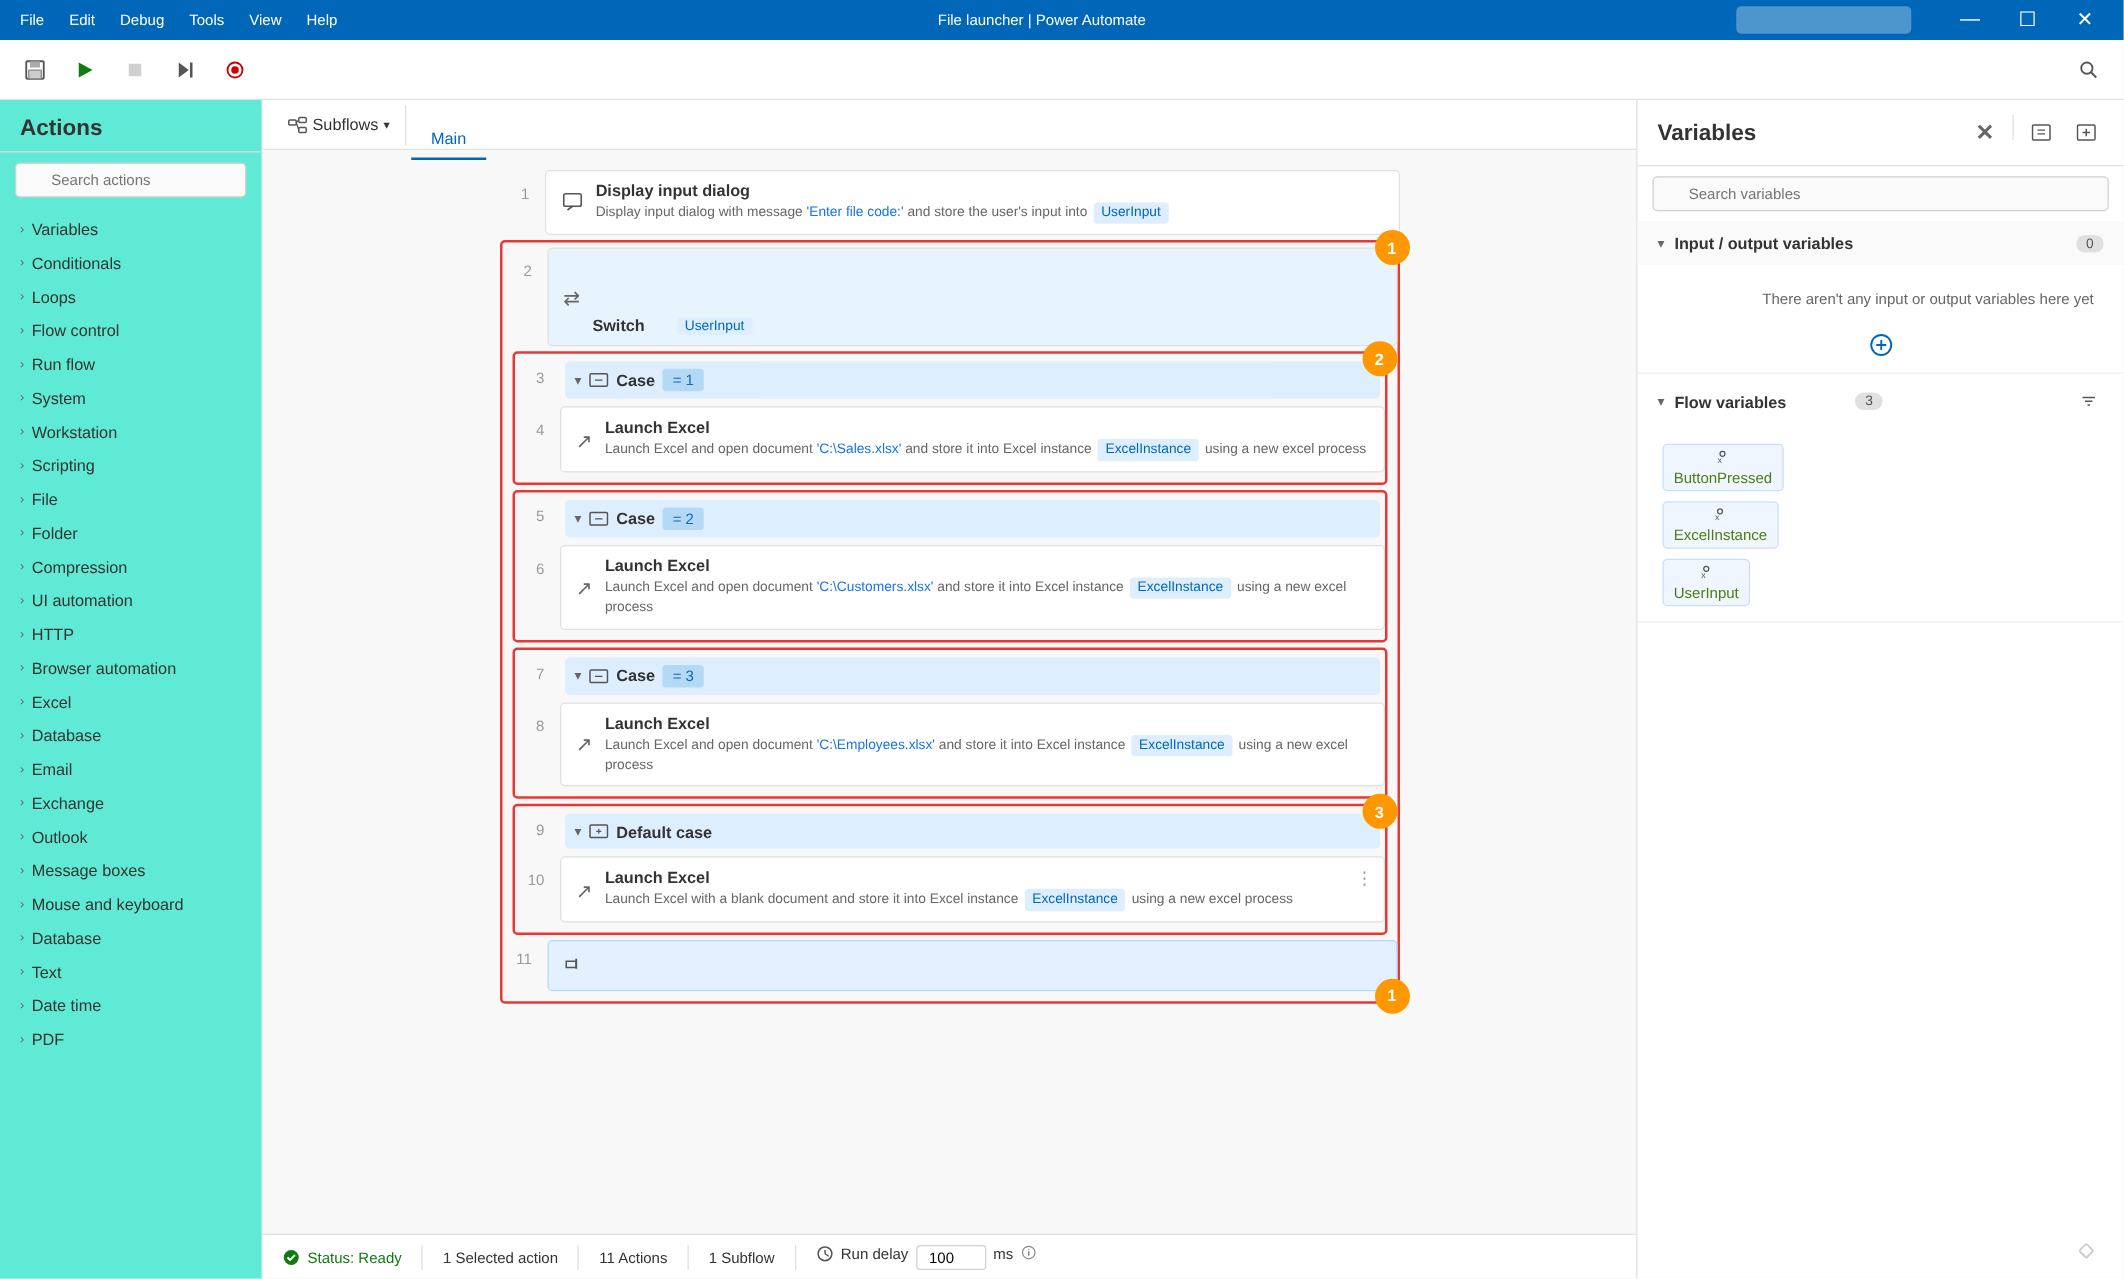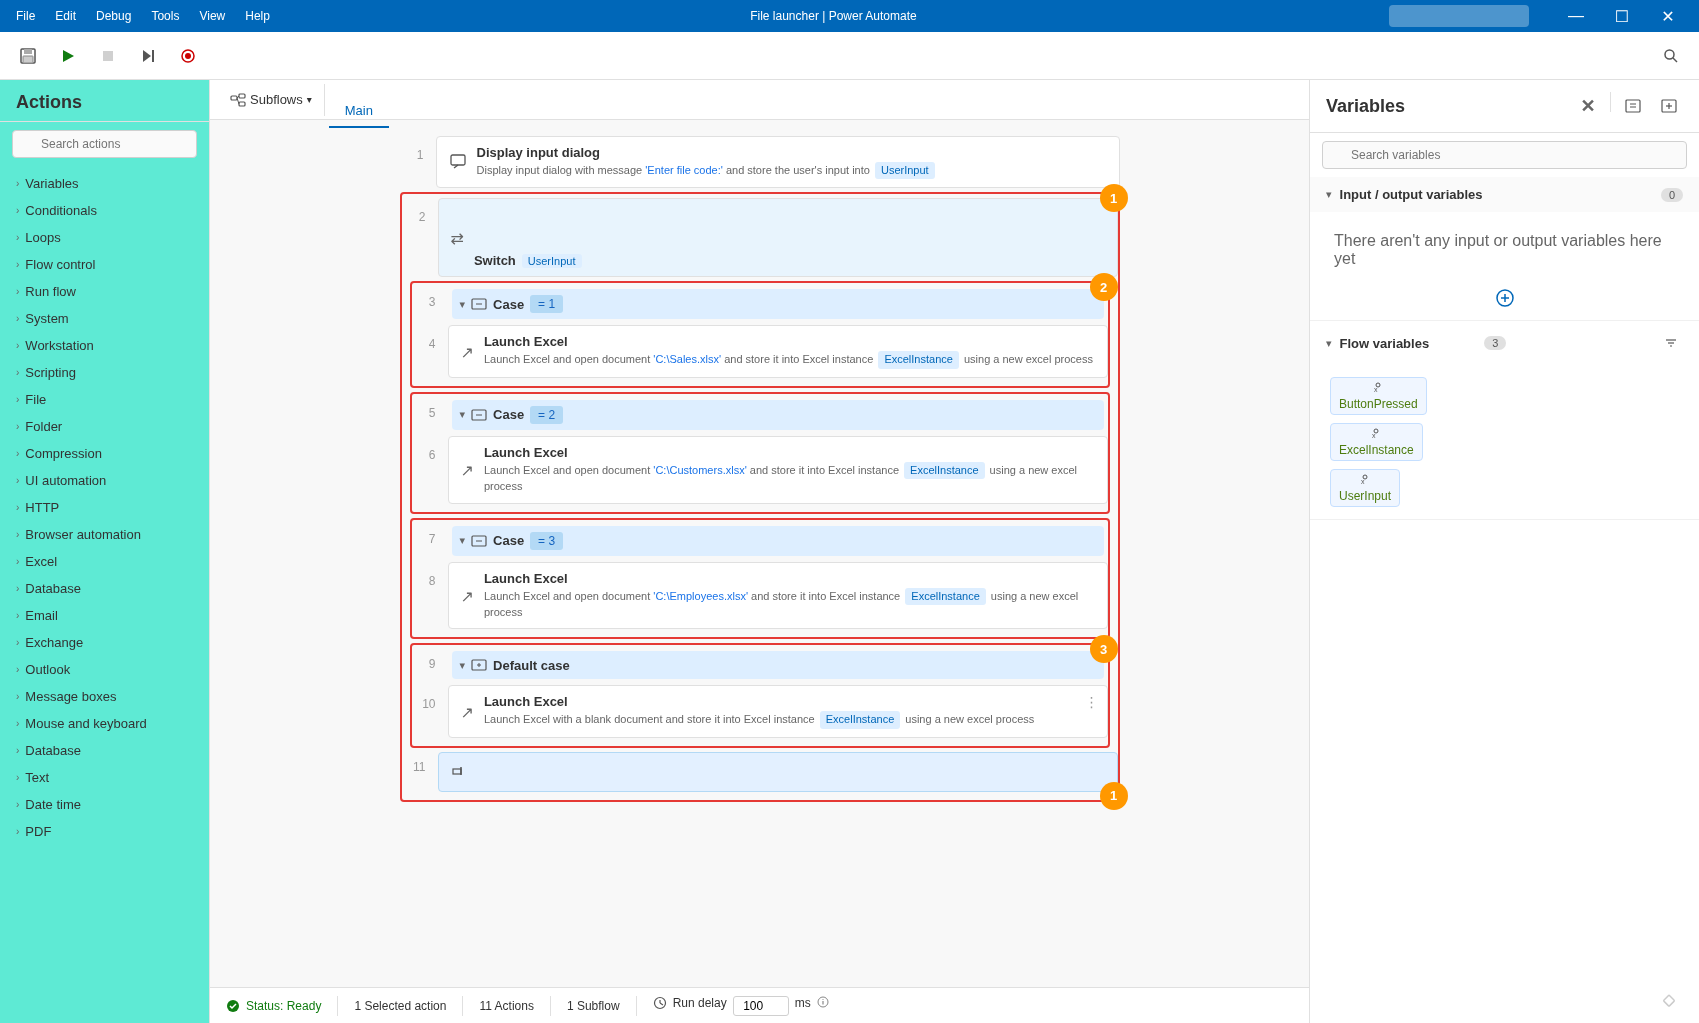--- a/index.html
+++ b/index.html
@@ -69,21 +69,21 @@
     .variables-panel { width: 390px; background: white; border-left: 1px solid #e0e0e0; display: flex; flex-direction: column; flex-shrink: 0; }
     .variables-header { padding: 12px 16px; font-size: 18px; font-weight: 600; color: #333; border-bottom: 1px solid #e0e0e0; display: flex; align-items: center; justify-content: space-between; }
     .variables-header-right { display: flex; gap: 8px; }
     .var-icon-btn { width: 28px; height: 28px; display: flex; align-items: center; justify-content: center; cursor: pointer; color: #666; border-radius: 3px; }
     .variables-search { padding: 8px 12px; }
     .var-section { border-bottom: 1px solid #f0f0f0; }
     .var-section-header { padding: 10px 16px; display: flex; align-items: center; gap: 8px; cursor: pointer; background: #fafafa; }
     .var-section-title { font-weight: 600; font-size: 13px; color: #333; flex: 1; }
     .var-count-badge { background: #e0e0e0; border-radius: 10px; padding: 1px 8px; font-size: 11px; color: #555; }
     .var-section-body { padding: 12px 16px; }
-    .var-empty-text { color: #666; font-size: 16px; text-align: left; padding: 8px; }
+    .var-empty-text { color: #666; font-size: 12px; text-align: right; padding: 8px; }
     .var-add-btn { display: flex; align-items: center; justify-content: center; margin-top: 12px; }
     .var-chip { display: inline-flex; align-items: center; gap: 4px; background: #f0f6ff; border: 1px solid #c5dfff; border-radius: 4px; padding: 3px 8px; font-size: 12px; color: #4d7c0f; margin: 4px; flex-direction: column; }
     .var-filter-btn { width: 24px; height: 24px; display: flex; align-items: center; justify-content: center; color: #666; }
     .flow-vars-header { display: flex; align-items: center; gap: 8px; padding: 10px 16px; cursor: pointer; }
 
     
     ::-webkit-scrollbar { width: 6px; }
     ::-webkit-scrollbar-track { background: #f0f0f0; }
     ::-webkit-scrollbar-thumb { background: #c0c0c0; border-radius: 3px; }
 
@@ -311,21 +311,21 @@
 
           <div style="position:relative; margin-bottom:4px;">
             <div class="group-number" style="right:-8px;top:-8px;">1</div>
             <div style="border:2px solid #e53935; border-radius:4px; padding:4px 0;">
 
               <div class="step-row">
                 <div class="step-number">2</div>
                 <div class="step-card" style="background:#e8f4fd;">
                   <div class="step-icon">⇄</div>
                   <div class="step-content">
-                    <div style="display:flex;align-items:center;gap:4px;margin-top:46px;">
+                    <div style="display:flex;align-items:center;gap:24px;margin-top:46px;">
                       <span class="step-title">Switch</span>
                       <span class="step-badge step-badge-blue">UserInput</span>
                     </div>
                   </div>
                 </div>
               </div>
 
               <div style="position:relative;margin:4px 8px;">
                 <div class="group-number" style="right:-8px;top:-8px;">2</div>
                 <div style="border:2px solid #e53935;border-radius:4px;padding:4px 0;">

